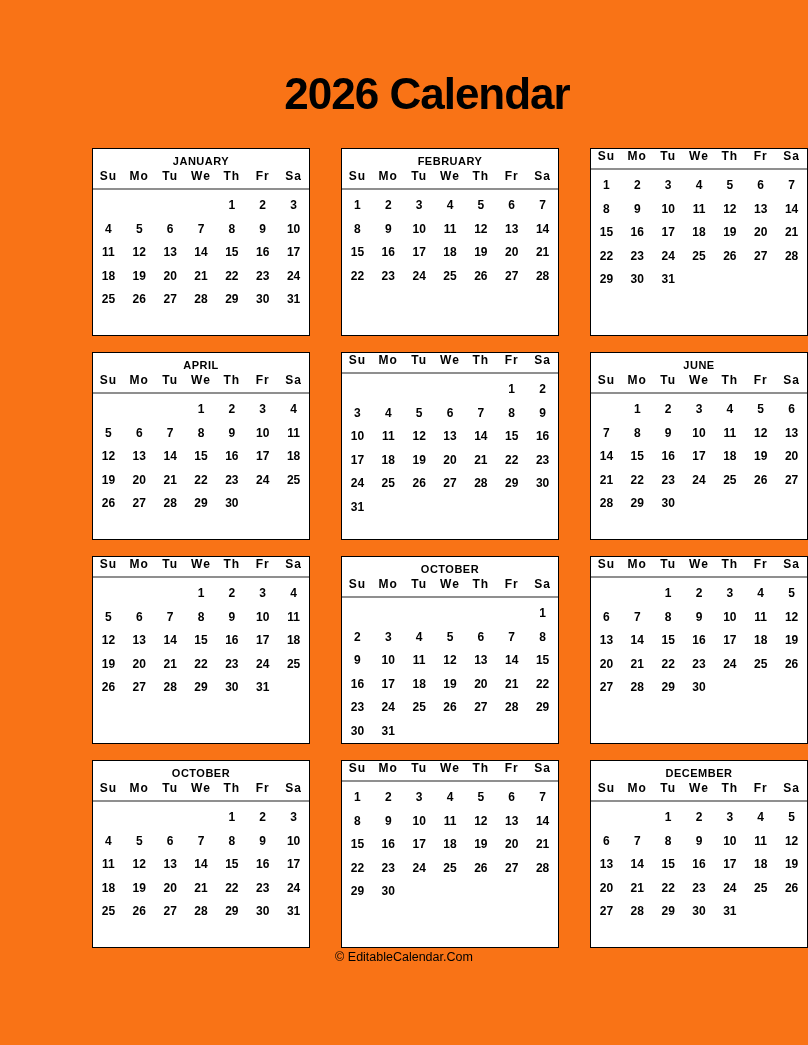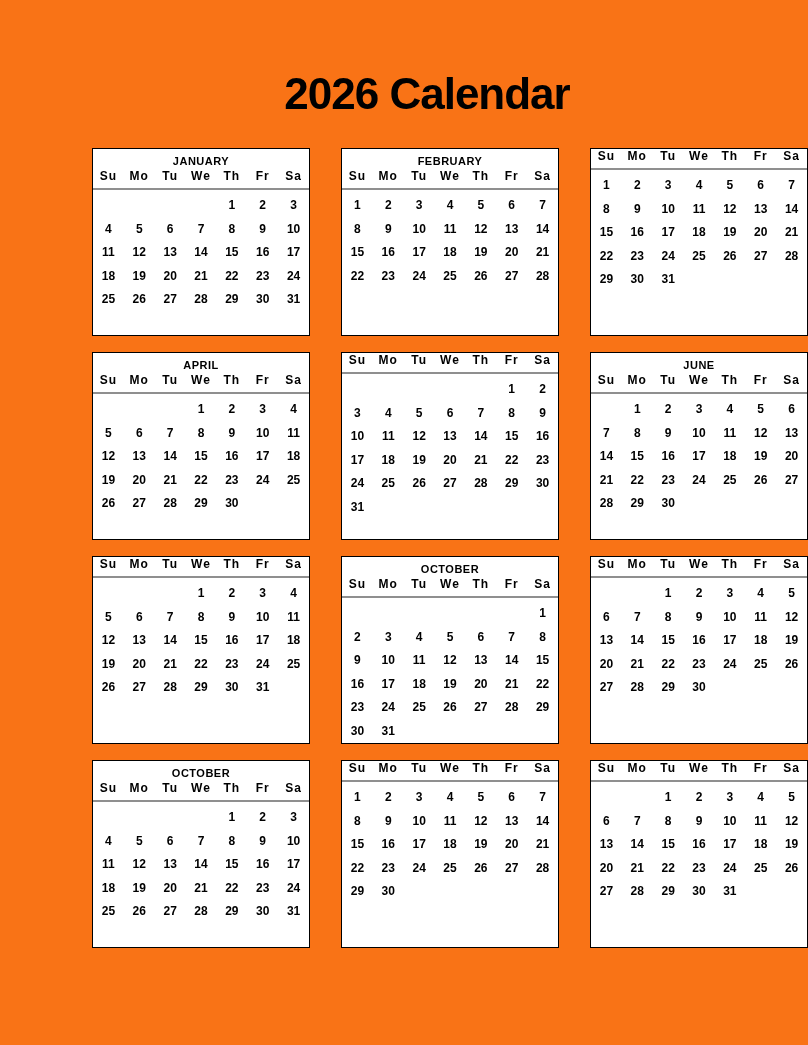--- a/index.html
+++ b/index.html
@@ -700,20 +700,21 @@
           <span class="day-cell"></span>
           <span class="day-cell"></span>
           <span class="day-cell"></span>
           <span class="day-cell"></span>
           <span class="day-cell"></span>
           <span class="day-cell"></span>
         </div>
   </div>
 
   <div class="month-box">
+    <div class="month-name">DECEMBER</div>
     <div class="weekday-row">
           <span class="weekday">Su</span>
           <span class="weekday">Mo</span>
           <span class="weekday">Tu</span>
           <span class="weekday">We</span>
           <span class="weekday">Th</span>
           <span class="weekday">Fr</span>
           <span class="weekday">Sa</span>
         </div>
     <div class="weeks">
@@ -755,13 +756,14 @@
           <span class="day-cell"></span>
           <span class="day-cell"></span>
           <span class="day-cell"></span>
           <span class="day-cell"></span>
           <span class="day-cell"></span>
           <span class="day-cell"></span>
           <span class="day-cell"></span>
         </div>
   </div>
 </div>
+  <div class="footer">© EditableCalendar.Com</div>
 </div>
 
 </body></html>

